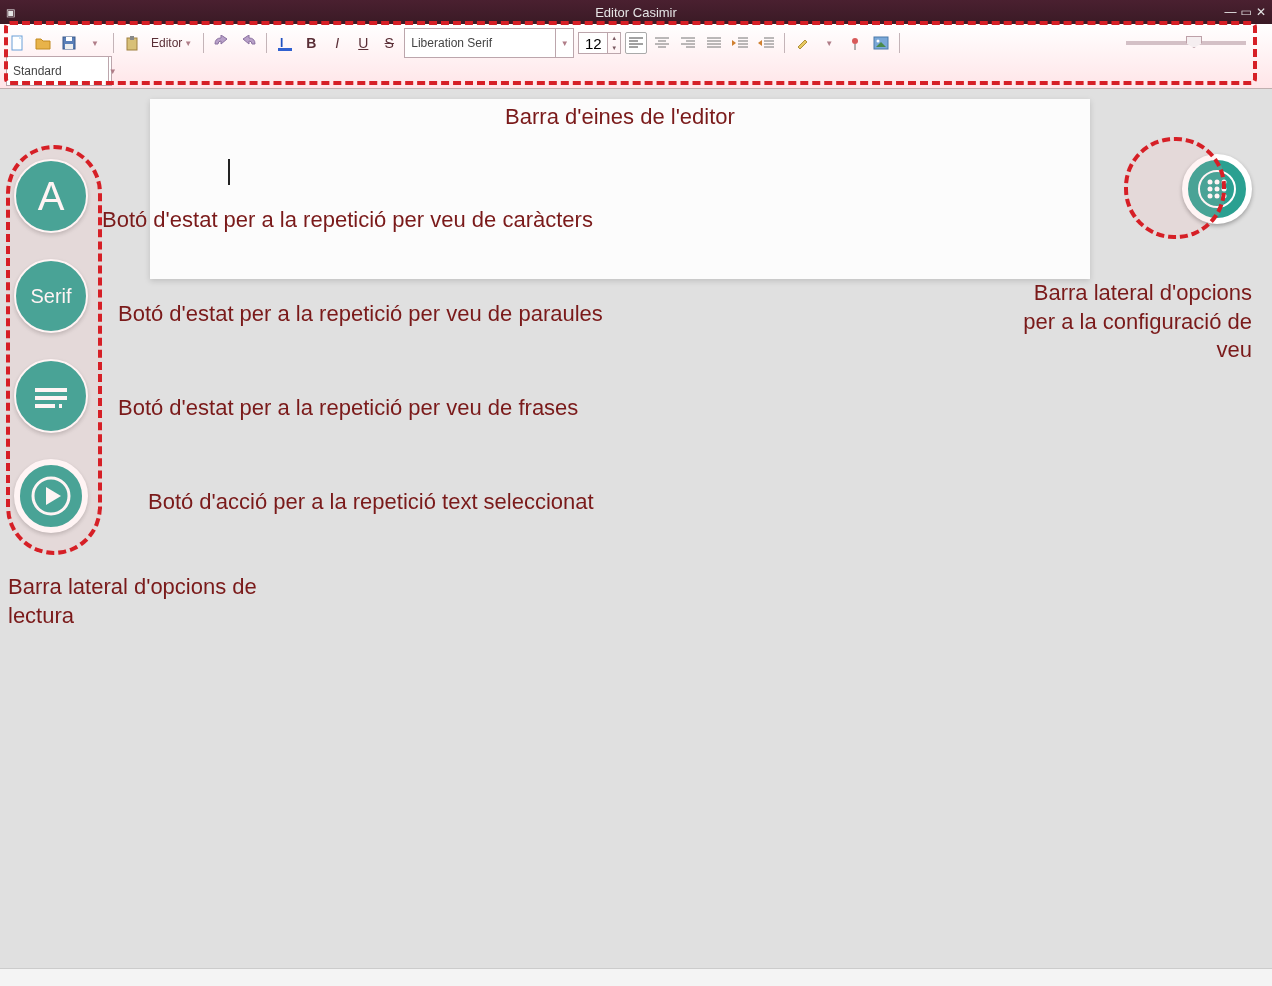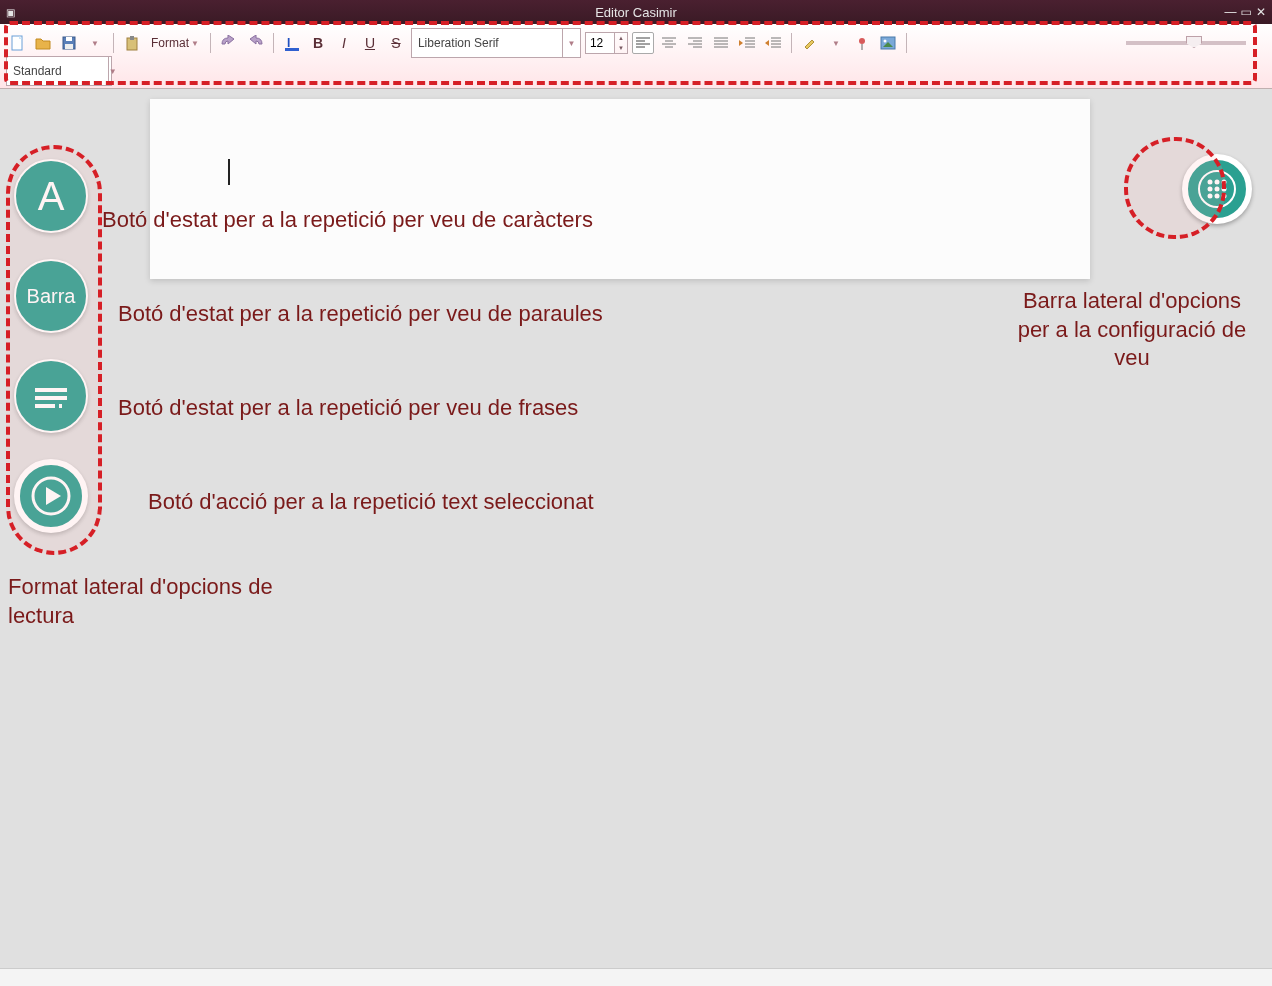--- a/index.html
+++ b/index.html
@@ -107,22 +107,22 @@
   }
   .spinner {
     display: flex;
     align-items: center;
     height: 22px;
   }
   .spinner input {
     width: 30px;
     border: 1px solid #bca6ac;
     height: 22px;
-    font-size: 12px;
-    text-align: left;
+    font-size: 15px;
+    text-align: center;
     padding: 4px;
   }
   .spinner-btns {
     display: flex;
     flex-direction: column;
     border: 1px solid #bca6ac;
     border-left: none;
     height: 22px;
   }
   .spinner-btns div {
@@ -287,21 +287,21 @@
         <span class="dd-arrow">▼</span>
       </div>
     <div class="tb-sep"></div>
     <div class="tb-btn">
       <svg width="16" height="16">
           <rect x="3" y="3" width="10" height="12" fill="#d8c078" stroke="#a08040"></rect>
           <rect x="6" y="1" width="4" height="4" fill="#888"></rect>
         </svg>
     </div>
     <div class="tb-dd">
-      <span>Format</span>
+      <span>Editor</span>
       <span class="dd-arrow">▼</span>
     </div>
     <div class="tb-sep"></div>
     <div class="tb-btn">
       <svg width="18" height="16">
           <path d="M8 3 Q2 3 2 9 L5 9 Q5 6 8 6 L8 9 L14 4 L8 0 z" fill="#b8a0c8" stroke="#8a70a0"></path>
         </svg>
     </div>
     <div class="tb-btn">
       <svg width="18" height="16">
@@ -429,21 +429,21 @@
     <div class="cursor"></div>
   </div>
 
   <div class="left-btns">
     <div class="circ-btn">
       <svg width="44" height="44" viewBox="0 0 44 44">
           <text x="22" y="36" text-anchor="middle" font-size="40" fill="#fff" font-family="sans-serif">A</text>
         </svg>
     </div>
     <div class="circ-btn">
-      <span style="font-size:20px;">Barra</span>
+      <span style="font-size:20px;">Serif</span>
     </div>
     <div class="circ-btn">
       <svg width="44" height="44" viewBox="0 0 44 44">
         <rect x="6" y="14" width="32" height="4" fill="#fff"></rect>
         <rect x="6" y="22" width="32" height="4" fill="#fff"></rect>
         <rect x="6" y="30" width="20" height="4" fill="#fff"></rect>
         <rect x="30" y="30" width="3" height="4" fill="#fff"></rect>
       </svg>
     </div>
     <div class="circ-btn" style="border:6px solid #fff;">
@@ -466,21 +466,22 @@
       <circle cx="13" cy="27" r="2.5" fill="#fff"></circle>
         <circle cx="20" cy="27" r="2.5" fill="#fff"></circle>
         <circle cx="27" cy="27" r="2.5" fill="#fff"></circle>
     </svg>
   </div>
 
   <div class="dash-box" style="left:4px; top:-68px; width:1253px; height:64px;"></div>
   <div class="dash-oval" style="left:6px; top:56px; width:96px; height:410px;"></div>
   <div class="dash-oval" style="left:1124px; top:48px; width:102px; height:102px;"></div>
 
+  <div class="ann-text" style="left:260px; top:14px; width:720px; text-align:center;">Barra d'eines de l'editor</div>
   <div class="ann-text" style="left:102px; top:117px;">Botó d'estat per a la repetició per veu de caràcters</div>
   <div class="ann-text" style="left:118px; top:211px;">Botó d'estat per a la repetició per veu de paraules</div>
   <div class="ann-text" style="left:118px; top:305px;">Botó d'estat per a la repetició per veu de frases</div>
   <div class="ann-text" style="left:118px; top:399px;margin-left:30px;">Botó d'acció per a la repetició text seleccionat</div>
-  <div class="ann-text" style="left:8px; top:484px; width:280px;">Format lateral d'opcions de lectura</div>
-  <div class="ann-text" style="right:20px; top:198px; width:240px; text-align:center;">Barra lateral d'opcions  per a la configuració de veu</div>
+  <div class="ann-text" style="left:8px; top:484px; width:280px;">Barra lateral d'opcions de lectura</div>
+  <div class="ann-text" style="right:20px; top:190px; width:240px; text-align:right;">Barra lateral d'opcions  per a la configuració de veu</div>
 </div>
 
 <div class="statusbar"></div>
 
 </body></html>

